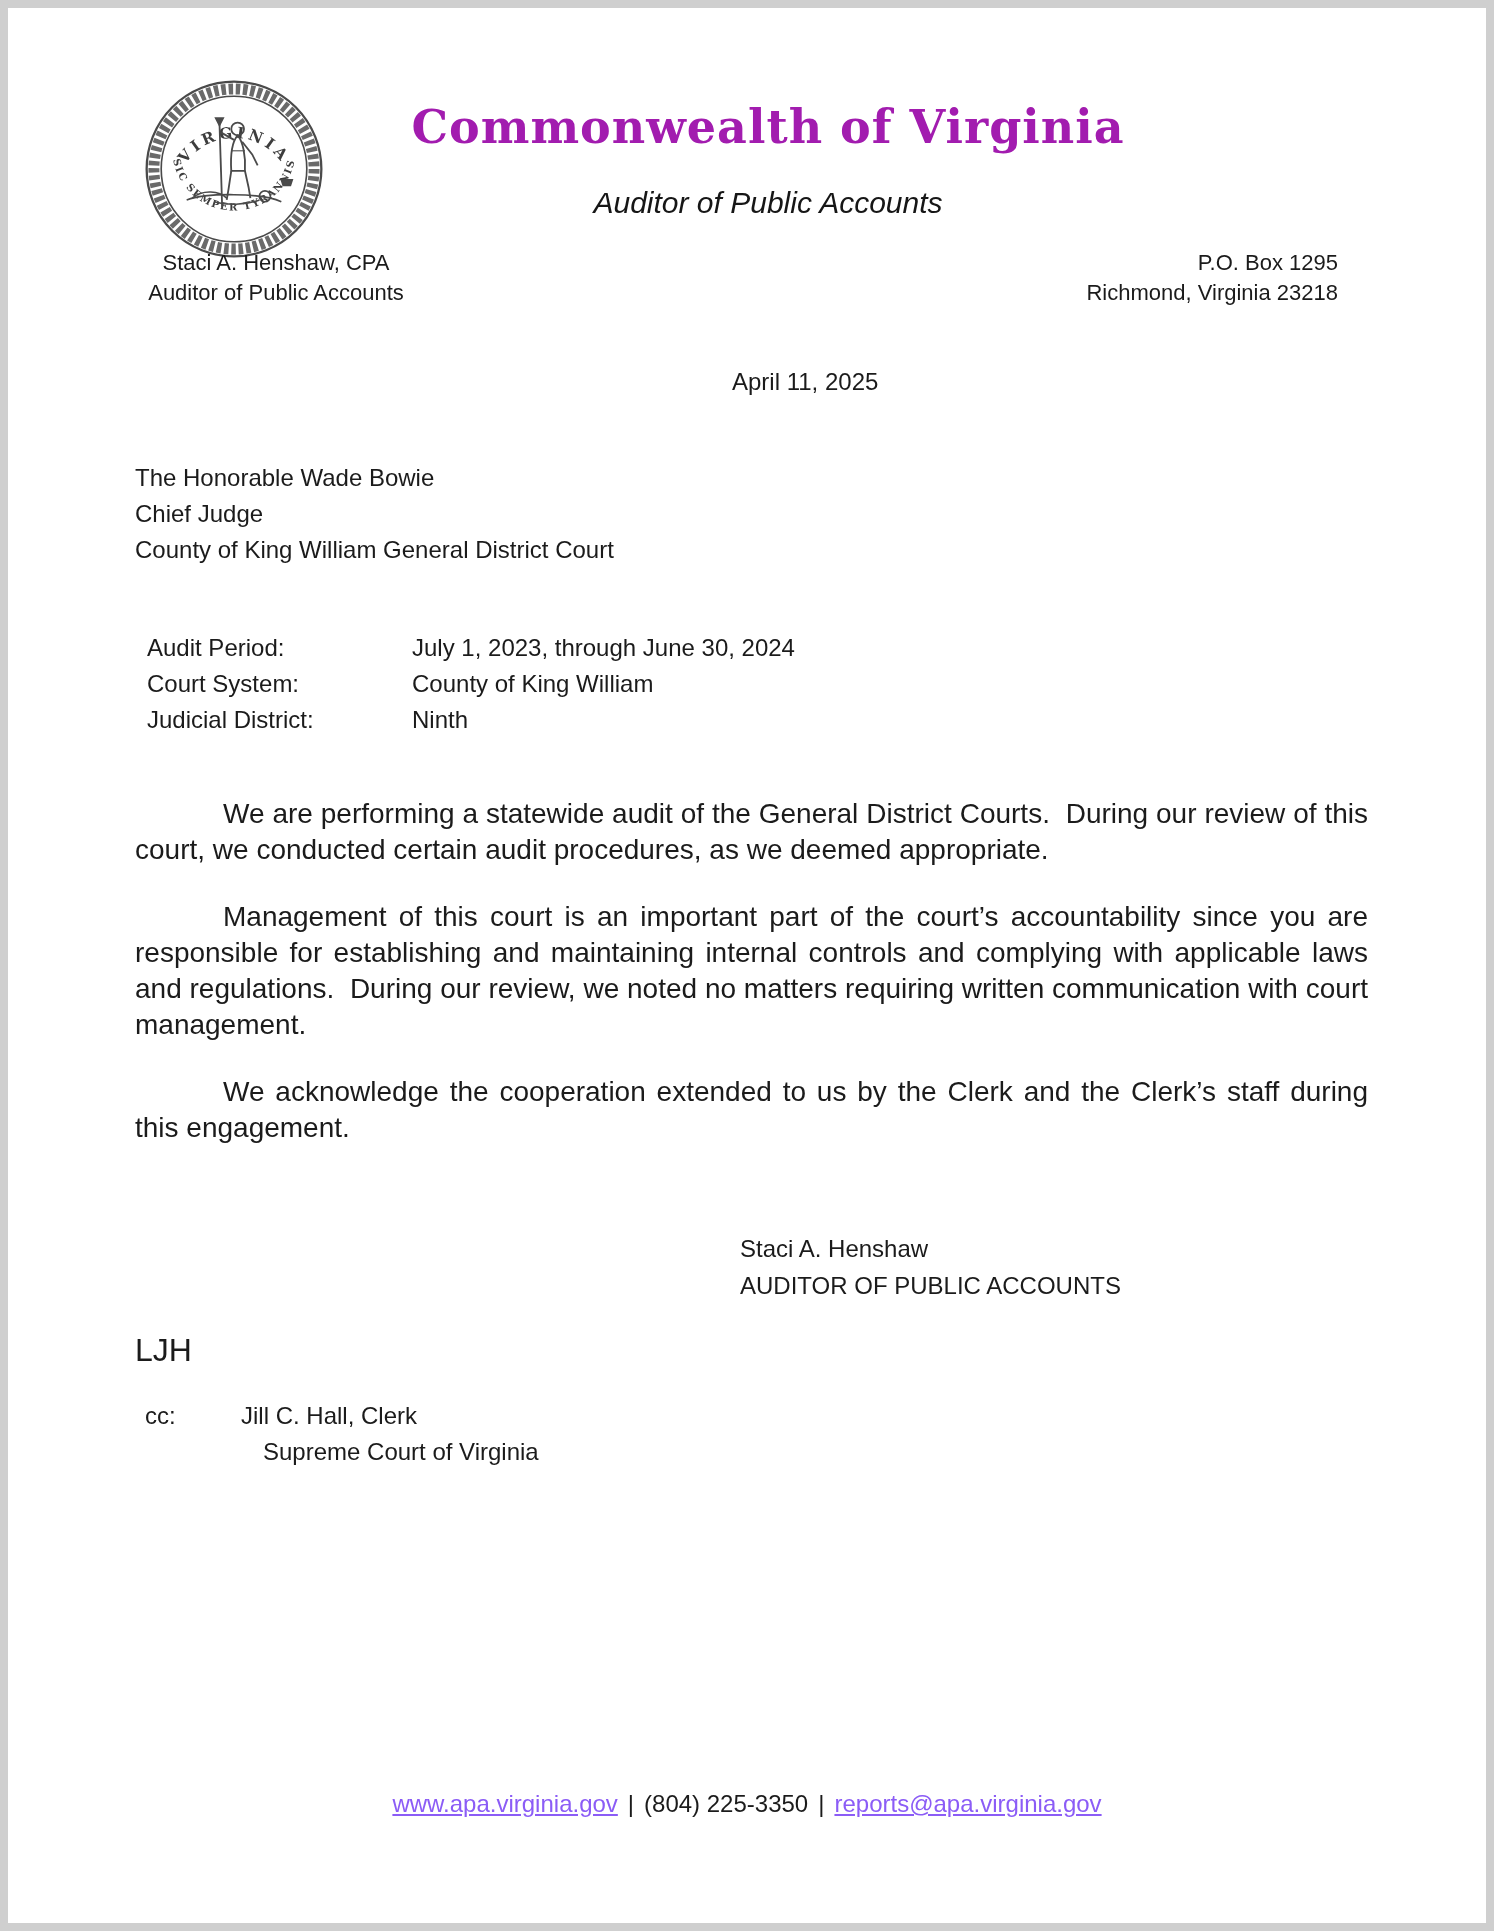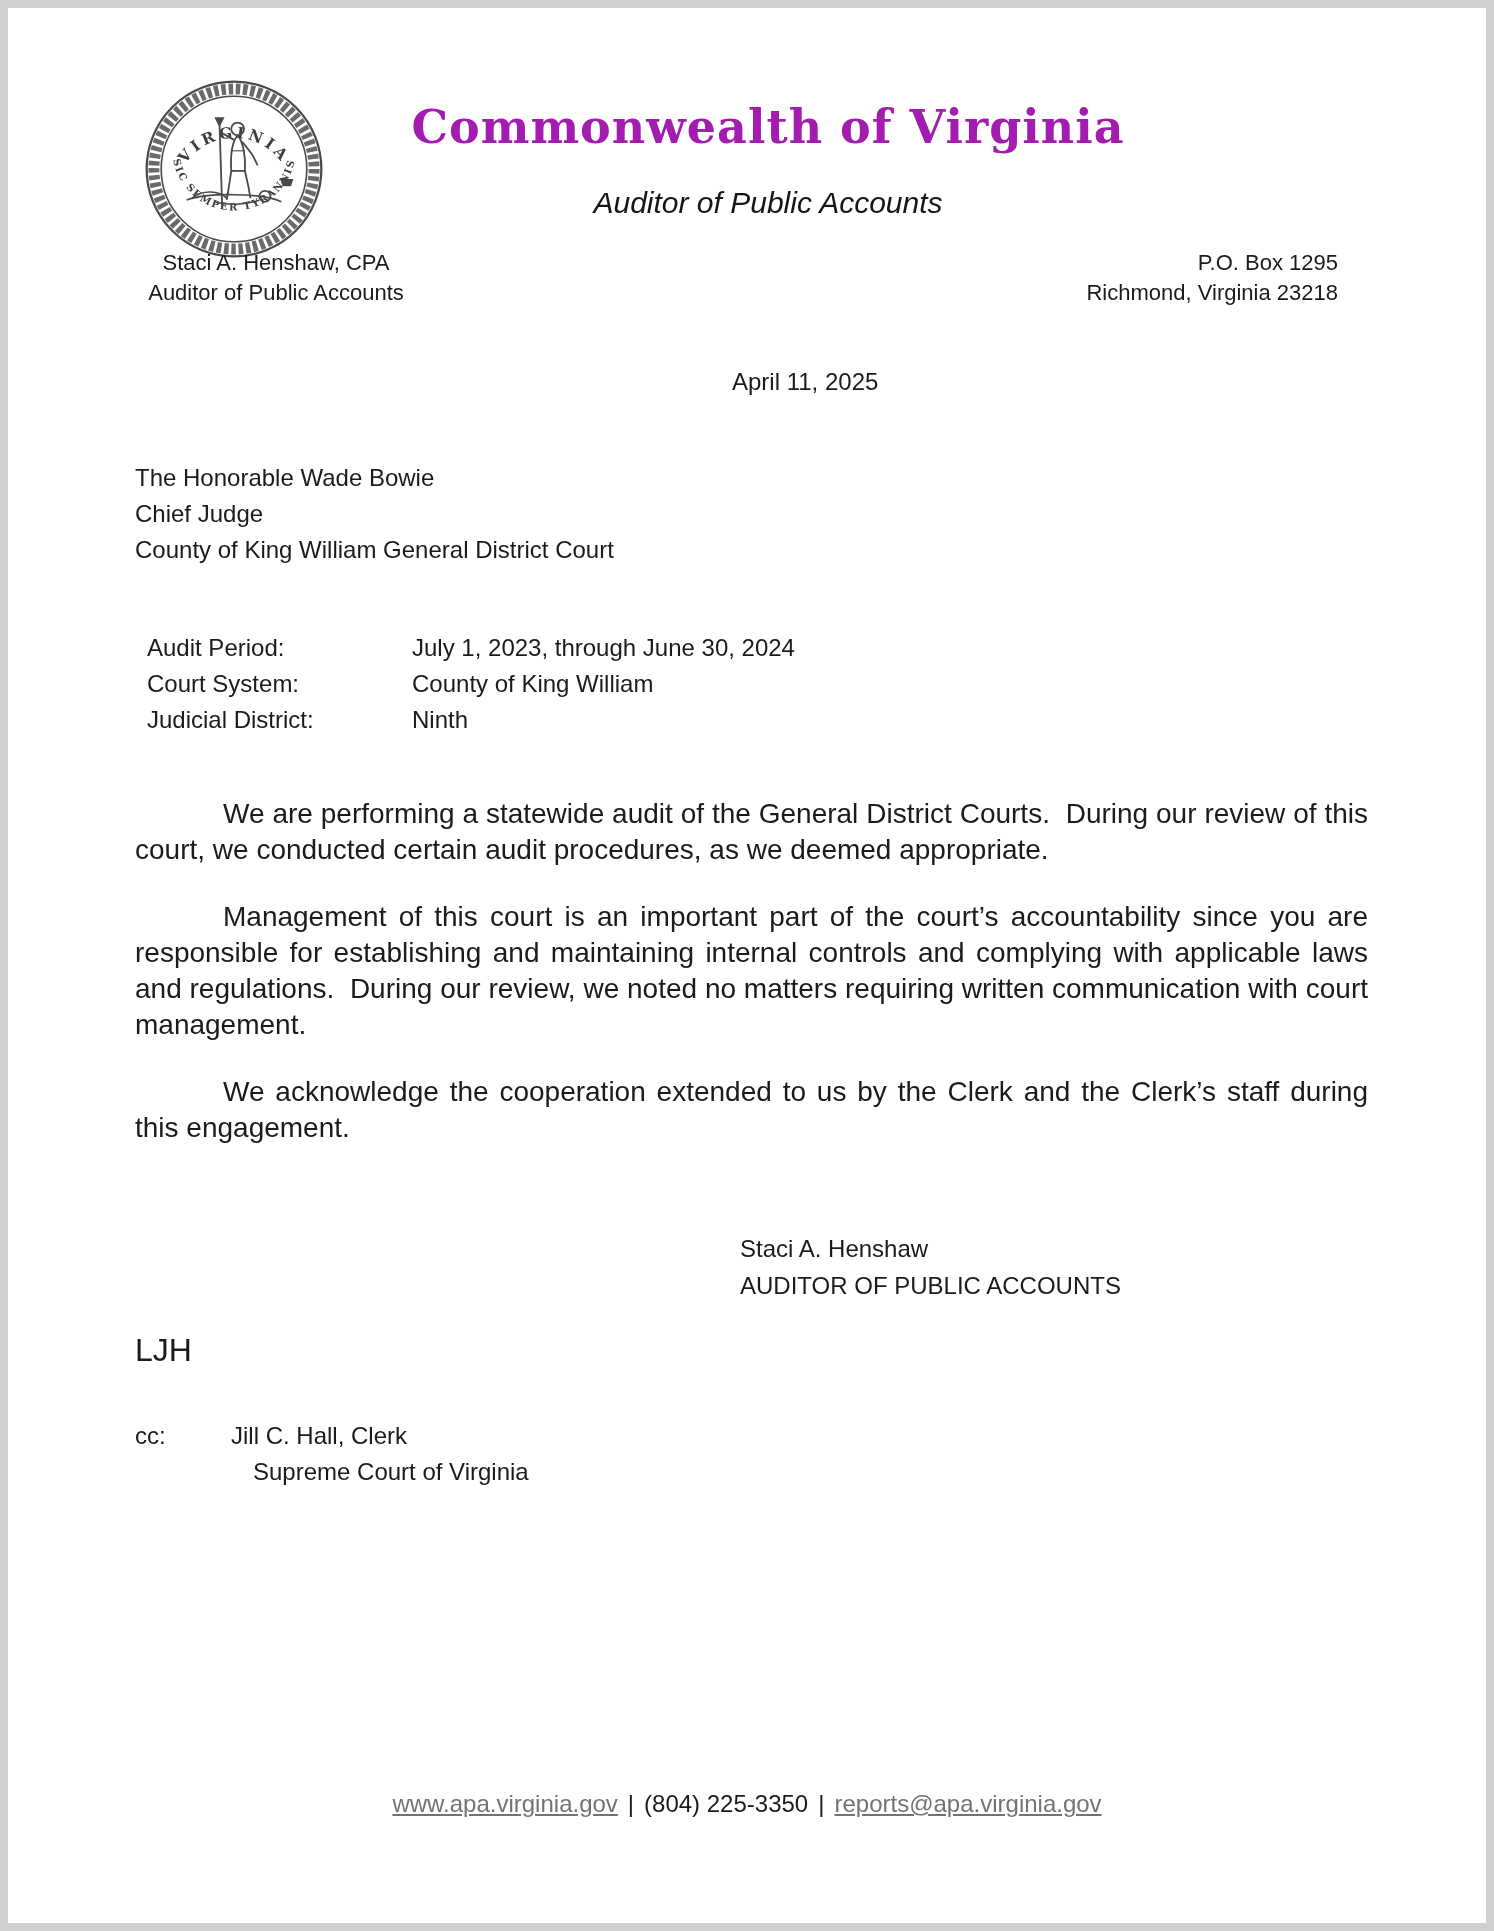--- a/index.html
+++ b/index.html
@@ -89,36 +89,35 @@
     left: 732px; top: 1222px;
     font-size: 24px; line-height: 37px;
   }
   .initials {
     position: absolute;
     left: 127px; top: 1324px;
     font-size: 32px;
   }
   .cc-block {
     position: absolute;
-    left: 127px; top: 1390px;
+    left: 137px; top: 1390px;
     font-size: 24px; line-height: 36px;
     display: flex;
-    margin-top: 20px;
   }
   .cc-label { width: 96px; }
   .cc-items .cc-extra-indent { padding-left: 22px; }
   
   .footer {
     position: absolute;
     left: 0; top: 1782px; width: 1478px;
     text-align: center;
     font-size: 24px;
   }
   .footer a {
-    color: #737373;
+    color: #8b5cf6;
     text-decoration: underline;
     text-align: right;
   }
   .footer .sep { color: #1b1b1b; padding: 0 10px; }
 </style>
 </head>
 <body>
 
 <div class="page-frame">
   <div class="page">

